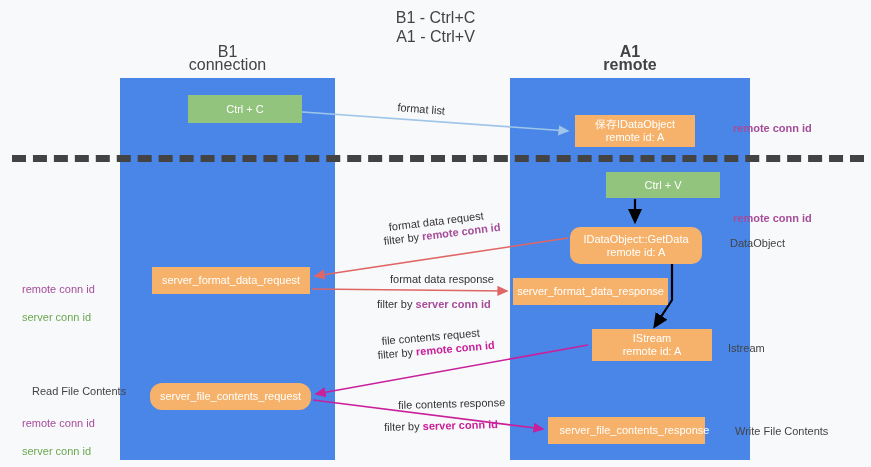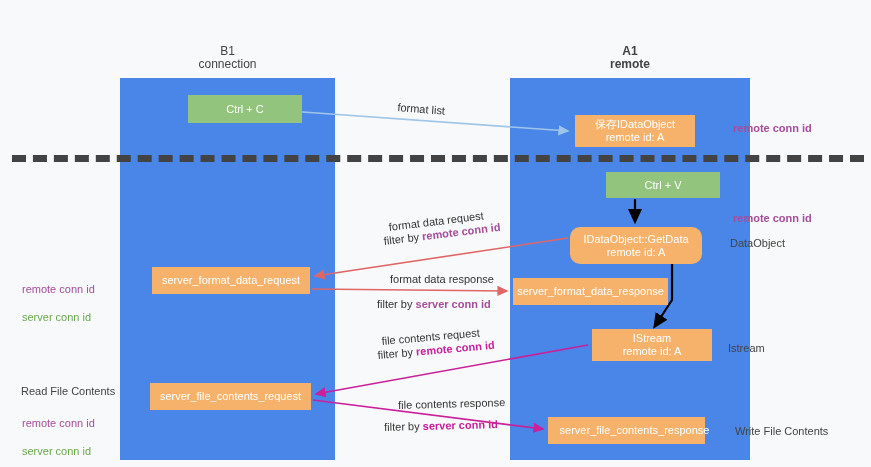--- a/index.html
+++ b/index.html
@@ -16,21 +16,21 @@
   #lane-b1{left:120px;top:78px;width:215px;height:382px;}
   #lane-a1{left:510px;top:78px;width:240px;height:382px;}
 
   
   .title{
     position:absolute;left:0;right:0;top:8px;
     text-align:center;font-size:16px;color:#434343;line-height:19px;
     white-space:pre-line;
   }
   .lane-head{
-    position:absolute;text-align:center;font-size:12px;color:#434343;
+    position:absolute;text-align:center;font-size:16px;color:#434343;
     line-height:13px;white-space:pre-line;
   }
   #head-b1{left:120px;top:45px;width:215px;}
   #head-a1{left:510px;top:45px;width:240px;font-weight:bold;}
 
   
   .node{
     position:absolute;box-sizing:border-box;
     display:flex;align-items:center;justify-content:center;
     text-align:center;color:#ffffff;font-size:11px;line-height:13px;
@@ -39,40 +39,40 @@
   .node.green{background:#93c47d;margin-left:28px;}
   .node.orange{background:#f6b26b;}
 
   #n-ctrlc{left:160px;top:95px;width:114px;height:28px;}
   #n-dataobj{left:575px;top:115px;width:120px;height:32px;}
   #n-ctrlv{left:578px;top:172px;width:114px;height:26px;}
   #n-getdata{left:570px;top:227px;width:132px;height:37px;border-radius:10px;}
   #n-sfdreq{left:152px;top:267px;width:158px;height:27px;}
   #n-sfdres{left:513px;top:278px;width:155px;height:27px;}
   #n-istream{left:592px;top:329px;width:120px;height:32px;}
-  #n-sfcreq{left:150px;top:383px;width:161px;height:27px;}
+  #n-sfcreq{left:150px;top:383px;width:161px;height:27px;border-radius:12px;}
   #n-sfcres{left:548px;top:417px;width:157px;height:27px;padding-left:16px;}
 
   
   .side{
     position:absolute;font-size:11px;line-height:14px;white-space:pre-line;
   }
   .side.plain{color:#434343;}
   .side.bold{font-weight:bold;}
   .purple{color:#a64d9a;}
   .green-t{color:#6aa84f;}
   .magenta{color:#c9209b;}
 
   #s-remote1{left:733px;top:121px;}
   #s-remote2{left:733px;top:211px;}
   #s-dataobject{left:730px;top:236px;}
   #s-istream{left:728px;top:341px;}
   #s-write{left:735px;top:424px;}
   #s-left-conn{left:22px;top:268px;}
-  #s-readfile{left:21px;top:384px;text-align:right;}
+  #s-readfile{left:32px;top:384px;text-align:right;}
   #s-left-conn2{left:22px;top:402px;}
 
   
   .edge-label{
     position:absolute;font-size:11px;line-height:15px;color:#333333;
     white-space:nowrap;transform-origin:left top;
   }
   .edge-label b{font-weight:bold;}
 
   #e-formatlist{left:398px;top:100px;transform:rotate(4.5deg);}
@@ -129,20 +129,22 @@
 
     <path d="M672,278 L672,262" stroke="#000000" stroke-width="0" fill="none"></path>
 
     <line x1="588" y1="345" x2="316" y2="394" stroke="#c9209b" stroke-width="1.6" marker-end="url(#ah-mag)"></line>
 
     <line x1="313" y1="400" x2="543" y2="429" stroke="#c9209b" stroke-width="1.6" marker-end="url(#ah-mag)"></line>
   </svg>
 
   <div id="divider"></div>
 
+  <div class="title" id="page-title">B1 - Ctrl+C
+A1 - Ctrl+V</div>
 
   <div class="lane-head" id="head-b1">B1
 connection</div>
   <div class="lane-head" id="head-a1">A1
 remote</div>
 
   <div class="node green" id="n-ctrlc">Ctrl + C</div>
   <div class="node orange" id="n-dataobj">保存IDataObject
 remote id: A</div>
   <div class="node green" id="n-ctrlv">Ctrl + V</div>

